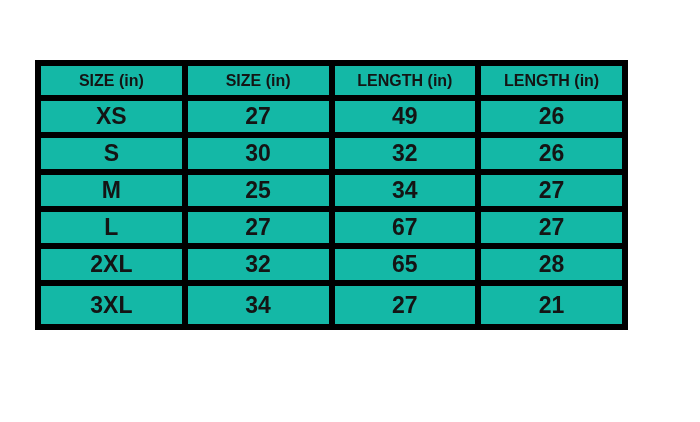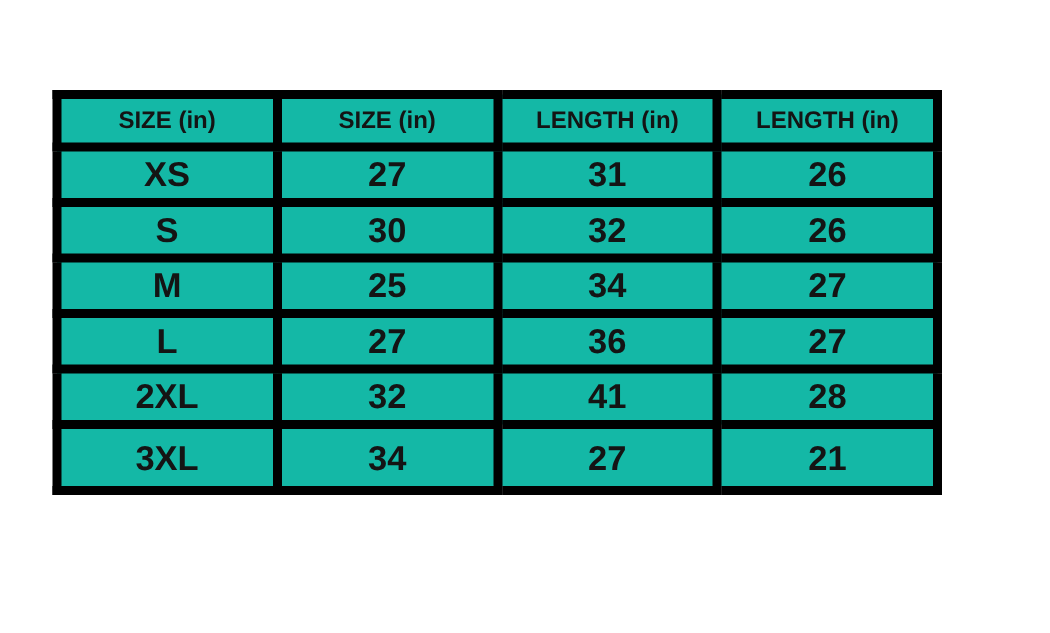--- a/index.html
+++ b/index.html
@@ -58,45 +58,45 @@
           <th>SIZE (in)</th>
           <th>SIZE (in)</th>
           <th>LENGTH (in)</th>
           <th>LENGTH (in)</th>
         </tr>
     </thead>
     <tbody>
         <tr>
           <td>XS</td>
           <td>27</td>
-          <td>31</td>
+          <td>49</td>
           <td>26</td>
         </tr>
         <tr>
           <td>S</td>
           <td>30</td>
           <td>32</td>
           <td>26</td>
         </tr>
         <tr>
           <td>M</td>
           <td>25</td>
           <td>34</td>
           <td>27</td>
         </tr>
         <tr>
           <td>L</td>
           <td>27</td>
-          <td>36</td>
+          <td>67</td>
           <td>27</td>
         </tr>
         <tr>
           <td>2XL</td>
           <td>32</td>
-          <td>41</td>
+          <td>65</td>
           <td>28</td>
         </tr>
         <tr>
           <td>3XL</td>
           <td>34</td>
           <td>27</td>
           <td>21</td>
         </tr>
       </tbody>
   </table>

